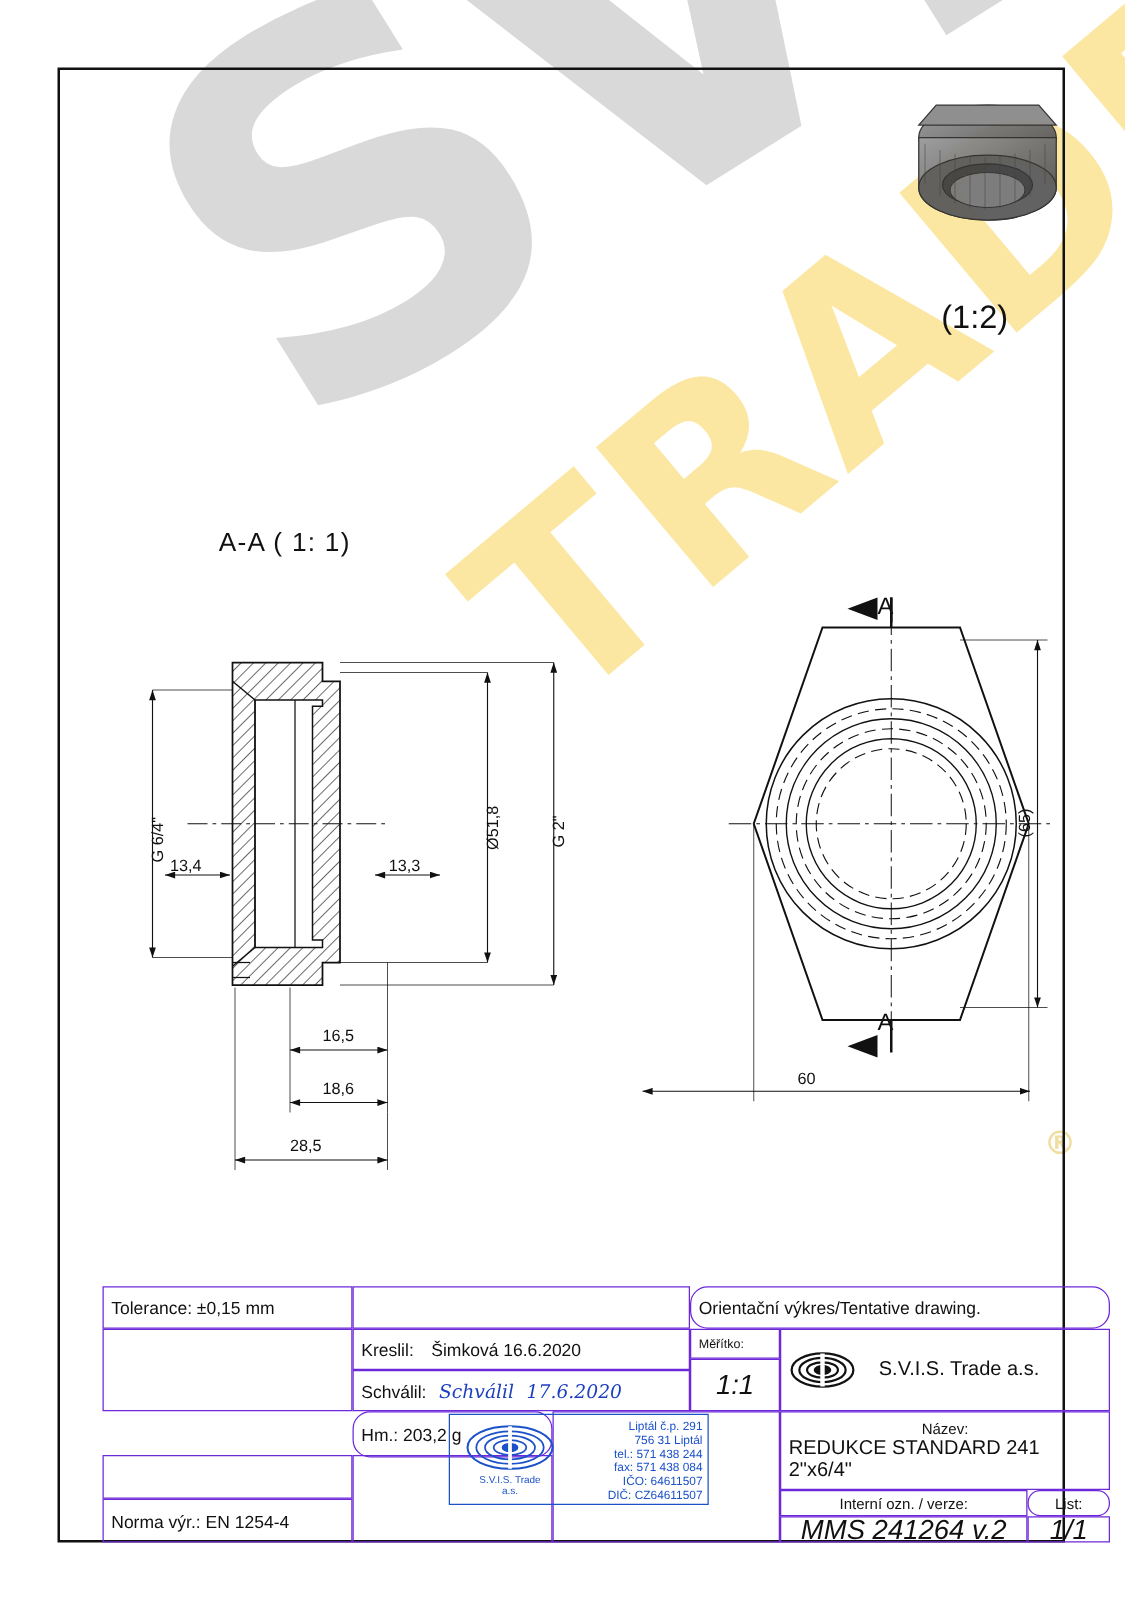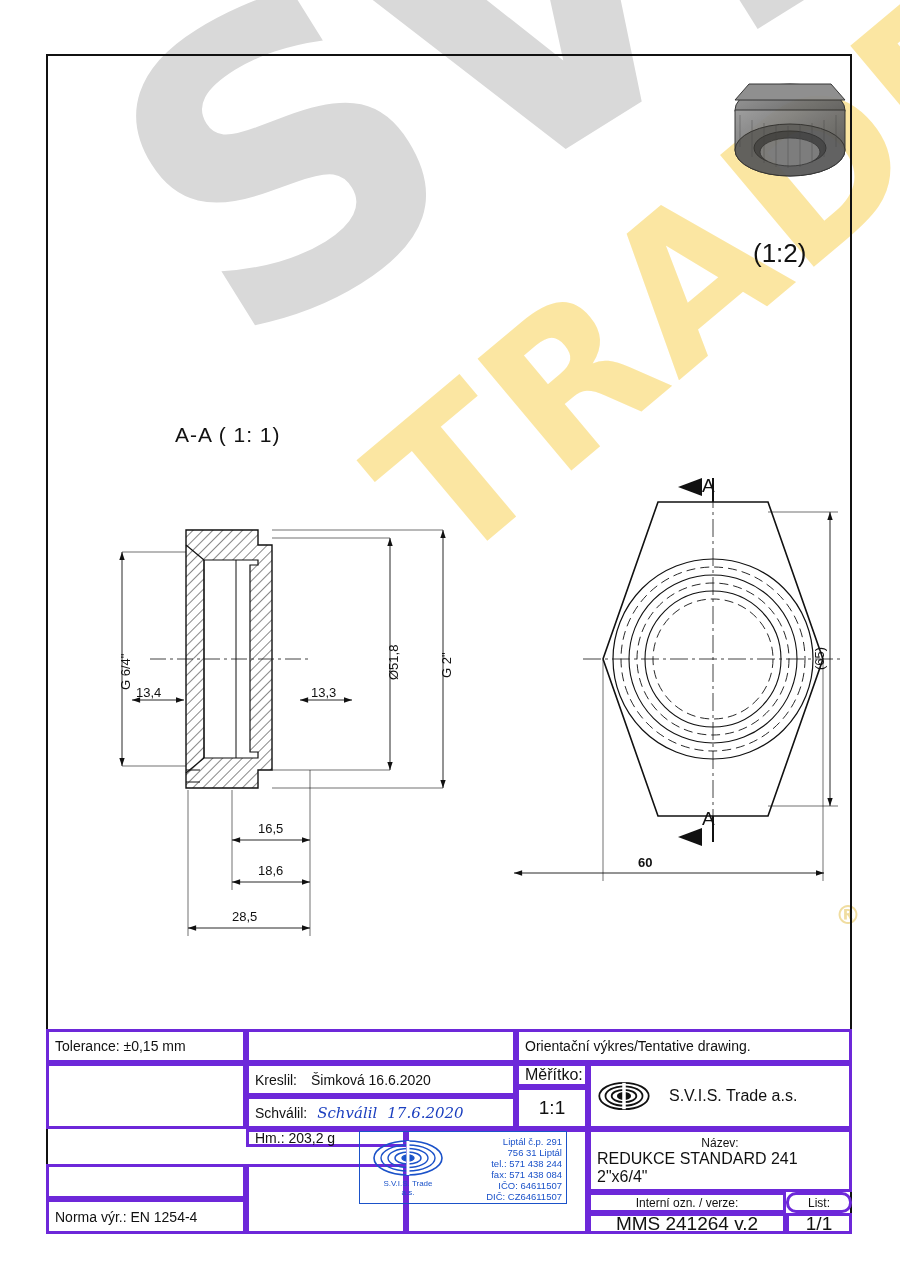--- a/index.html
+++ b/index.html
@@ -67,31 +67,32 @@
   
   .tb{
     position:absolute;
     left:46px;top:1029px;
     width:806px;height:205px;
     box-sizing:border-box;
   }
   .tb .cell{
     position:absolute;
     box-sizing:border-box;
-    border:3px solid #6d28d9;
+    border:1px solid #6d28d9;
     font-size:14px;
     display:flex;
     align-items:center;
     padding:0 6px;
     background:transparent;
+    margin-left:36px;
   }
   .tb .cell.center{justify-content:center;}
   .tb .v-center-col{flex-direction:column;justify-content:center;align-items:center;}
   .small{font-size:12px;}
-  .big{font-size:19px;}
+  .big{font-size:22px;font-style:italic;}
   .med{font-size:16px;}
   .handwrite{
     font-family:"DejaVu Serif", serif;
     font-style:italic;
     color:#1b3fbf;
     font-size:15px;
   }
   
   .swirl{
     width:54px;height:30px;
@@ -262,62 +263,62 @@
 <div class="lbl dim rot" style="left:118px;top:690px;">G 6/4"</div>
 <div class="lbl dim rot" style="left:386px;top:680px;">Ø51,8</div>
 <div class="lbl dim rot" style="left:439px;top:678px;">G 2"</div>
 <div class="lbl dim rot" style="left:812px;top:670px;">(65)</div>
 
 <div class="lbl dim" style="left:136px;top:685px;">13,4</div>
 <div class="lbl dim" style="left:311px;top:685px;">13,3</div>
 <div class="lbl dim" style="left:258px;top:821px;">16,5</div>
 <div class="lbl dim" style="left:258px;top:863px;">18,6</div>
 <div class="lbl dim" style="left:232px;top:909px;">28,5</div>
-<div class="lbl dim" style="left:638px;top:855px;font-weight:bold;">60</div>
+<div class="lbl dim" style="left:638px;top:855px;">60</div>
 
 <div class="tb">
 
   <div class="cell" style="left:0;top:0;width:200px;height:34px;">Tolerance: ±0,15 mm</div>
   <div class="cell" style="left:200px;top:0;width:270px;height:34px;"></div>
-  <div class="cell" style="left:470px;top:0;width:336px;height:34px;">Orientační výkres/Tentative drawing.</div>
+  <div class="cell" style="left:470px;top:0;width:336px;height:34px;border-radius:14px;">Orientační výkres/Tentative drawing.</div>
 
   <div class="cell" style="left:0;top:34px;width:200px;height:66px;"></div>
 
   <div class="cell" style="left:200px;top:34px;width:270px;height:33px;">
     <span>Kreslil:</span>
     <span style="display:inline-block;width:14px;"></span>
     <span>Šimková 16.6.2020</span>
   </div>
 
   <div class="cell" style="left:200px;top:67px;width:270px;height:33px;">
     <span>Schválil:</span>
     <span style="display:inline-block;width:10px;"></span>
     <span class="handwrite">Schválil</span>
     <span style="display:inline-block;width:10px;"></span>
     <span class="handwrite">17.6.2020</span>
   </div>
 
-  <div class="cell" style="left:470px;top:34px;width:72px;height:24px;font-size:16px;text-align:center;">Měřítko:</div>
+  <div class="cell" style="left:470px;top:34px;width:72px;height:24px;font-size:10px;text-align:center;">Měřítko:</div>
   <div class="cell center" style="left:470px;top:58px;width:72px;height:42px;">
     <span class="big">1:1</span>
   </div>
 
   <div class="cell" style="left:542px;top:34px;width:264px;height:66px;">
     <svg class="swirl" viewBox="0 0 60 34">
       <ellipse cx="30" cy="17" rx="28" ry="15" fill="none" stroke="#111" stroke-width="2"></ellipse>
       <ellipse cx="30" cy="17" rx="21" ry="11" fill="none" stroke="#111" stroke-width="2"></ellipse>
       <ellipse cx="30" cy="17" rx="14" ry="7" fill="none" stroke="#111" stroke-width="2"></ellipse>
       <ellipse cx="30" cy="17" rx="7" ry="3.5" fill="#111" stroke="#111" stroke-width="2"></ellipse>
       <line x1="30" y1="2" x2="30" y2="32" stroke="#ffffff" stroke-width="4"></line>
     </svg>
     <span style="display:inline-block;width:18px;"></span>
     <span class="med">S.V.I.S. Trade a.s.</span>
   </div>
 
-  <div class="cell" style="left:200px;top:100px;width:160px;height:18px;">Hm.: 203,2 g</div>
+  <div class="cell" style="left:200px;top:100px;width:160px;height:37px;border-radius:14px;">Hm.: 203,2 g</div>
 
   <div class="cell" style="left:360px;top:100px;width:182px;height:105px;"></div>
 
   <div class="cell v-center-col" style="left:542px;top:100px;width:264px;height:63px;">
     <span class="small">Název:</span>
     <span class="med">REDUKCE STANDARD 241 2"x6/4"</span>
   </div>
 
   <div class="cell" style="left:0;top:135px;width:200px;height:35px;"></div>
   <div class="cell" style="left:200px;top:135px;width:160px;height:70px;"></div>

